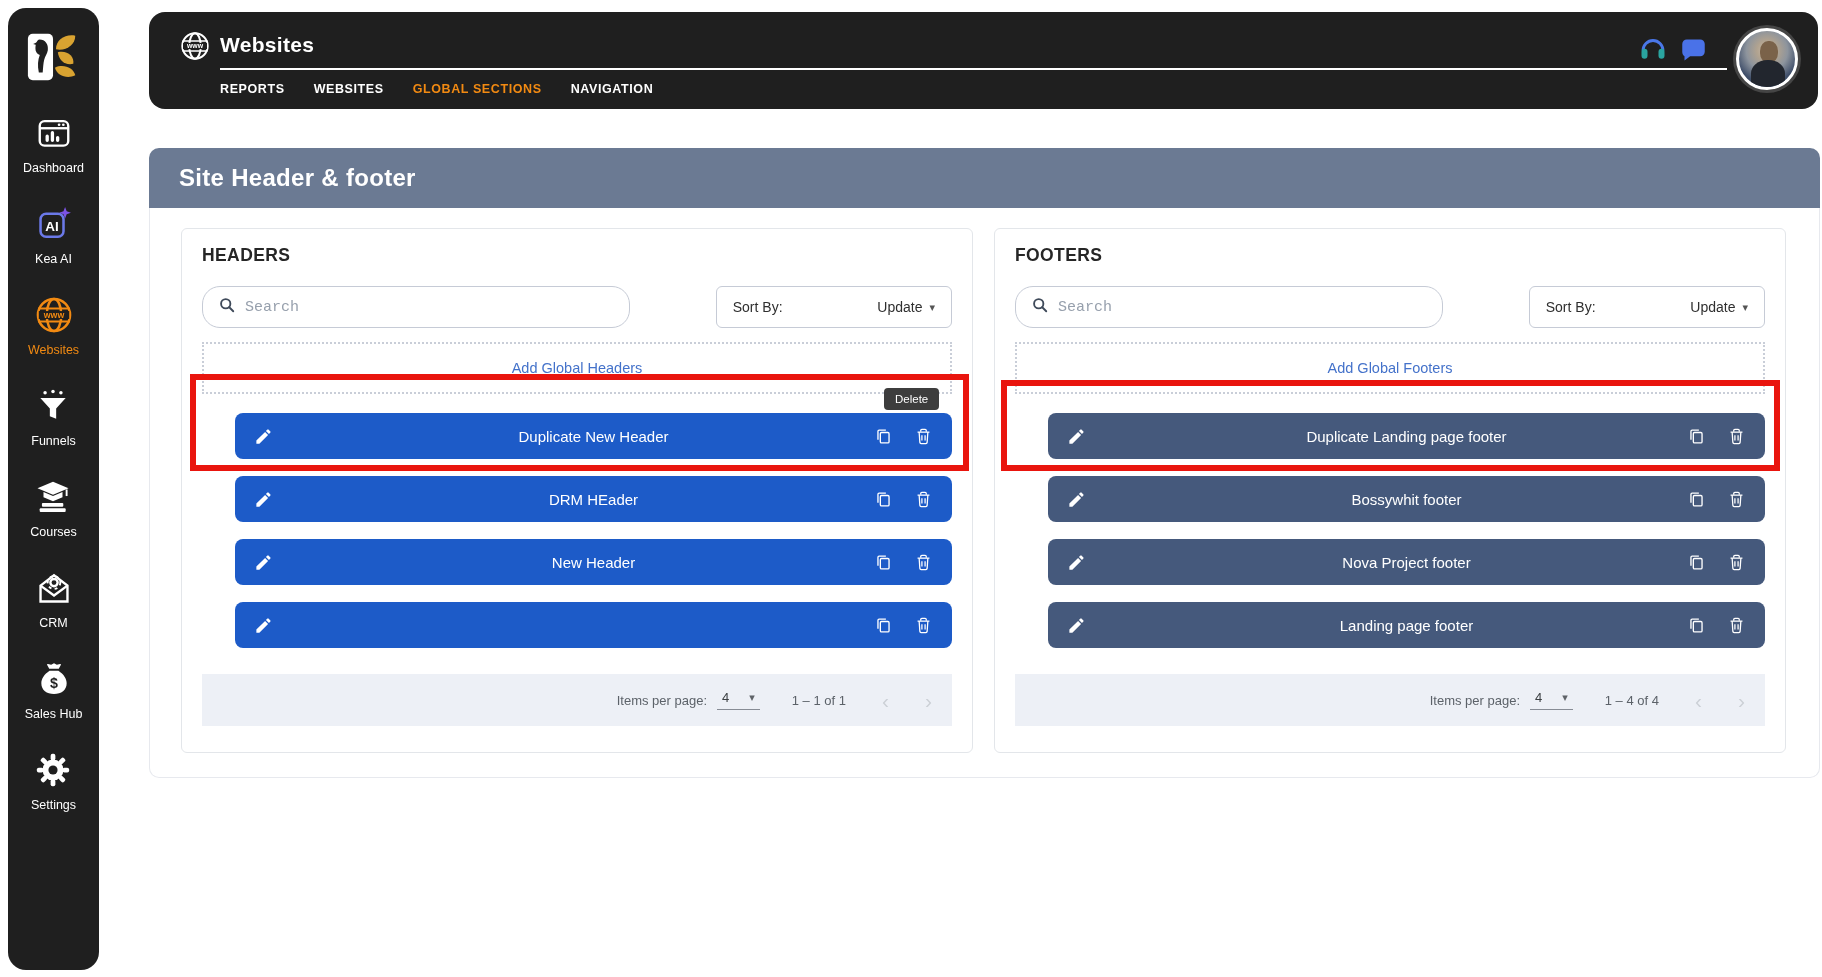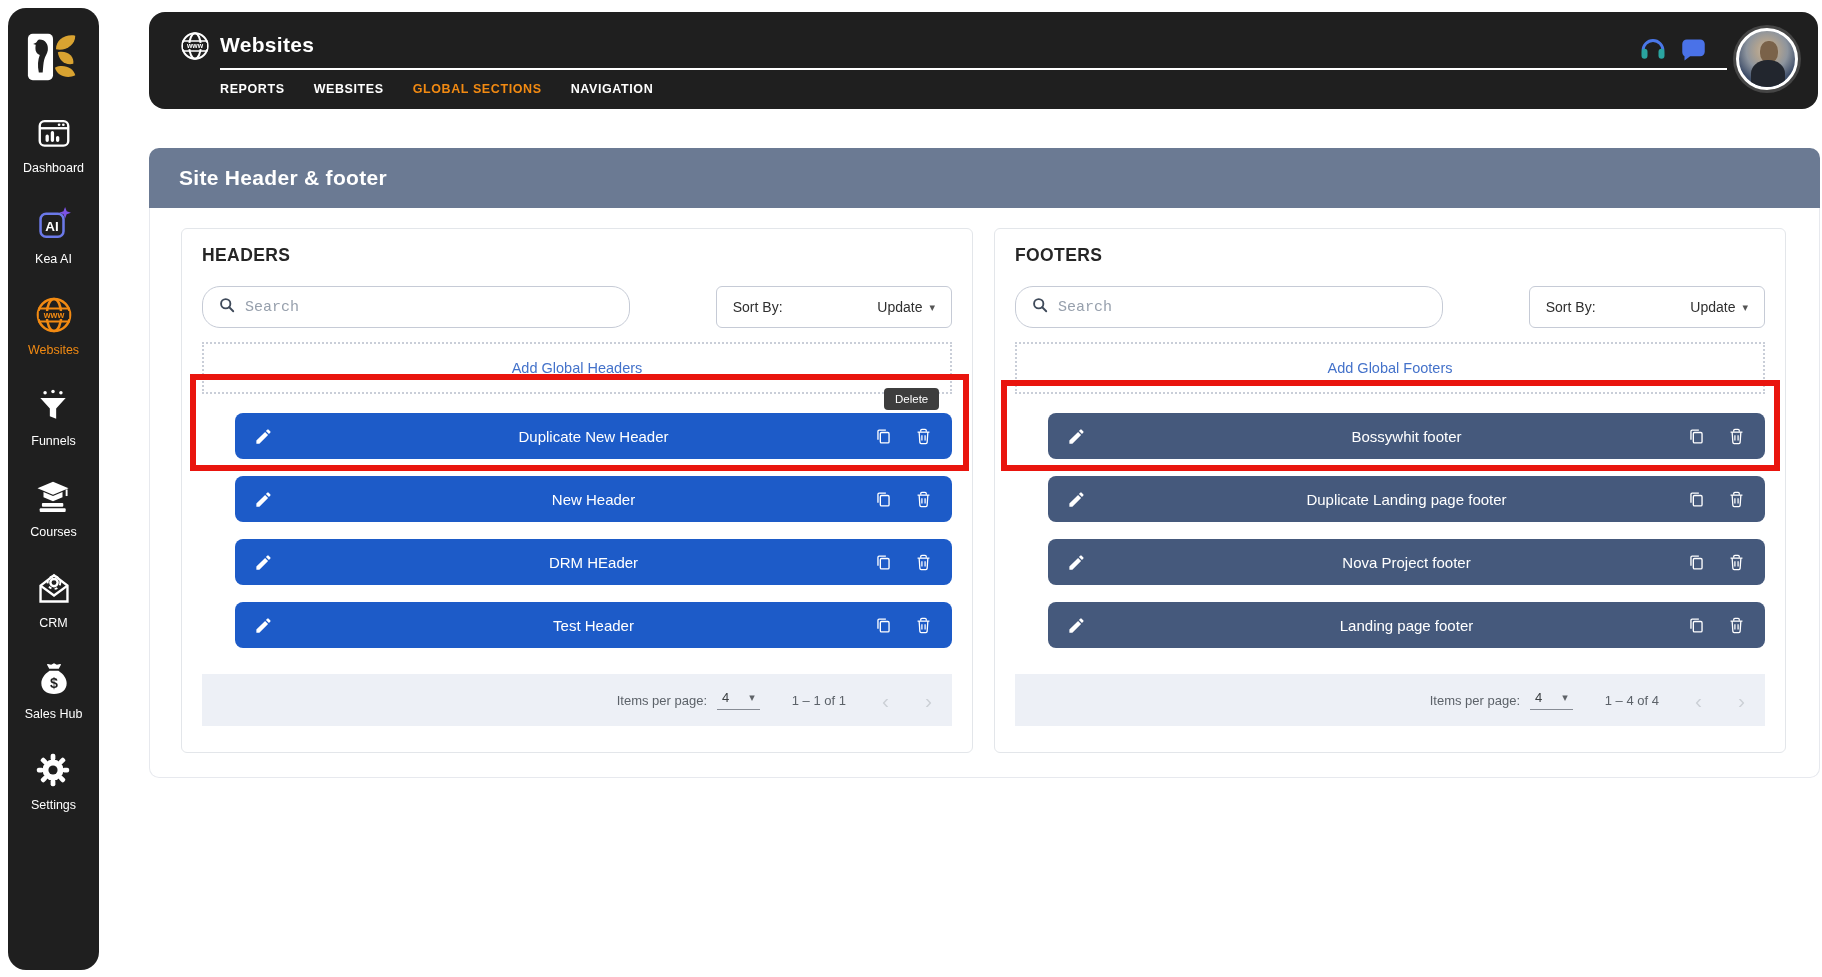--- a/index.html
+++ b/index.html
@@ -47,21 +47,21 @@
     box-shadow: 0 0 0 3px #454545;
   }
   .avatar::before { content:""; position:absolute; left: 21px; top: 10px; width: 18px; height: 22px; background: #7a6249; border-radius: 45%; }
   .avatar::after  { content:""; position:absolute; left: 12px; top: 29px; width: 34px; height: 28px; background: #22262e; border-radius: 48% 48% 0 0; }
 
   
   .main-card { position: absolute; left: 149px; top: 148px; width: 1671px; height: 630px; }
   .banner {
     height: 60px; background: #6b7a93; border-radius: 10px 10px 0 0;
     display: flex; align-items: center; padding-left: 30px;
-    color: #ffffff; font-size: 21px; font-weight: 700; letter-spacing: .3px;
+    color: #ffffff; font-size: 24px; font-weight: 700; letter-spacing: .3px;
   }
   .card-body {
     height: 570px; background: #fff;
     border: 1px solid #e7e9ee; border-top: none; border-radius: 0 0 10px 10px;
     padding: 20px 33px 24px 31px;
     display: flex; gap: 21px;
   }
 
   
   .panel { flex: 1; border: 1px solid #e3e6ea; border-radius: 6px; padding: 16px 20px 20px; background: #fff; }
@@ -331,59 +331,58 @@
           <span class="row-icon"><svg viewBox="0 0 24 24" fill="none" stroke="#fff" stroke-width="1.6">
                 <path d="M4.5 6.5h15"></path>
                 <path d="M8.5 6V4.5c0-.8.7-1.5 1.5-1.5h4c.8 0 1.5.7 1.5 1.5V6"></path>
                 <path d="M6.5 6.5l.9 13c.1.8.7 1.5 1.5 1.5h6.2c.8 0 1.4-.7 1.5-1.5l.9-13"></path>
                 <path d="M10 10.5v6.5M14 10.5v6.5"></path>
               </svg></span>
         </span>
       </div>
 
       <div class="item-row header-item">
+        <span class="item-label">DRM HEader</span>
+        <span class="row-icon"><svg viewBox="0 0 24 24" fill="#fff">
+              <path d="M3 17.2V21h3.8L17.8 10 14 6.2zM20.7 7.1c.4-.4.4-1 0-1.4l-2.4-2.4c-.4-.4-1-.4-1.4 0l-1.8 1.8 3.8 3.8z"></path>
+            </svg></span>
+        <span class="item-icons">
+          <span class="row-icon"><svg viewBox="0 0 24 24" fill="none" stroke="#fff" stroke-width="1.7">
+                <rect x="8" y="7" width="11" height="13" rx="1.5"></rect>
+                <path d="M5 16V5.5C5 4.7 5.7 4 6.5 4H15"></path>
+              </svg></span>
+          <span class="row-icon"><svg viewBox="0 0 24 24" fill="none" stroke="#fff" stroke-width="1.6">
+                <path d="M4.5 6.5h15"></path>
+                <path d="M8.5 6V4.5c0-.8.7-1.5 1.5-1.5h4c.8 0 1.5.7 1.5 1.5V6"></path>
+                <path d="M6.5 6.5l.9 13c.1.8.7 1.5 1.5 1.5h6.2c.8 0 1.4-.7 1.5-1.5l.9-13"></path>
+                <path d="M10 10.5v6.5M14 10.5v6.5"></path>
+              </svg></span>
+        </span>
+      </div>
+
+      <div class="item-row header-item">
         <span class="item-label">New Header</span>
         <span class="row-icon"><svg viewBox="0 0 24 24" fill="#fff">
               <path d="M3 17.2V21h3.8L17.8 10 14 6.2zM20.7 7.1c.4-.4.4-1 0-1.4l-2.4-2.4c-.4-.4-1-.4-1.4 0l-1.8 1.8 3.8 3.8z"></path>
             </svg></span>
         <span class="item-icons">
           <span class="row-icon"><svg viewBox="0 0 24 24" fill="none" stroke="#fff" stroke-width="1.7">
                 <rect x="8" y="7" width="11" height="13" rx="1.5"></rect>
                 <path d="M5 16V5.5C5 4.7 5.7 4 6.5 4H15"></path>
               </svg></span>
           <span class="row-icon"><svg viewBox="0 0 24 24" fill="none" stroke="#fff" stroke-width="1.6">
                 <path d="M4.5 6.5h15"></path>
                 <path d="M8.5 6V4.5c0-.8.7-1.5 1.5-1.5h4c.8 0 1.5.7 1.5 1.5V6"></path>
                 <path d="M6.5 6.5l.9 13c.1.8.7 1.5 1.5 1.5h6.2c.8 0 1.4-.7 1.5-1.5l.9-13"></path>
                 <path d="M10 10.5v6.5M14 10.5v6.5"></path>
               </svg></span>
         </span>
       </div>
 
       <div class="item-row header-item">
-        <span class="item-label">DRM HEader</span>
-        <span class="row-icon"><svg viewBox="0 0 24 24" fill="#fff">
-              <path d="M3 17.2V21h3.8L17.8 10 14 6.2zM20.7 7.1c.4-.4.4-1 0-1.4l-2.4-2.4c-.4-.4-1-.4-1.4 0l-1.8 1.8 3.8 3.8z"></path>
-            </svg></span>
-        <span class="item-icons">
-          <span class="row-icon"><svg viewBox="0 0 24 24" fill="none" stroke="#fff" stroke-width="1.7">
-                <rect x="8" y="7" width="11" height="13" rx="1.5"></rect>
-                <path d="M5 16V5.5C5 4.7 5.7 4 6.5 4H15"></path>
-              </svg></span>
-          <span class="row-icon"><svg viewBox="0 0 24 24" fill="none" stroke="#fff" stroke-width="1.6">
-                <path d="M4.5 6.5h15"></path>
-                <path d="M8.5 6V4.5c0-.8.7-1.5 1.5-1.5h4c.8 0 1.5.7 1.5 1.5V6"></path>
-                <path d="M6.5 6.5l.9 13c.1.8.7 1.5 1.5 1.5h6.2c.8 0 1.4-.7 1.5-1.5l.9-13"></path>
-                <path d="M10 10.5v6.5M14 10.5v6.5"></path>
-              </svg></span>
-        </span>
-      </div>
-
-      <div class="item-row header-item">
-        <span class="item-label">Test Header</span>
         <span class="row-icon"><svg viewBox="0 0 24 24" fill="#fff">
               <path d="M3 17.2V21h3.8L17.8 10 14 6.2zM20.7 7.1c.4-.4.4-1 0-1.4l-2.4-2.4c-.4-.4-1-.4-1.4 0l-1.8 1.8 3.8 3.8z"></path>
             </svg></span>
         <span class="item-icons">
           <span class="row-icon"><svg viewBox="0 0 24 24" fill="none" stroke="#fff" stroke-width="1.7">
                 <rect x="8" y="7" width="11" height="13" rx="1.5"></rect>
                 <path d="M5 16V5.5C5 4.7 5.7 4 6.5 4H15"></path>
               </svg></span>
           <span class="row-icon"><svg viewBox="0 0 24 24" fill="none" stroke="#fff" stroke-width="1.6">
                 <path d="M4.5 6.5h15"></path>
@@ -428,40 +427,40 @@
             <span class="caret">▾</span>
           </span>
         </div>
       </div>
 
       <div class="add-box">
         <span>Add Global Footers</span>
       </div>
 
       <div class="item-row footer-item">
+        <span class="item-label">Duplicate Landing page footer</span>
+        <span class="row-icon"><svg viewBox="0 0 24 24" fill="#fff">
+              <path d="M3 17.2V21h3.8L17.8 10 14 6.2zM20.7 7.1c.4-.4.4-1 0-1.4l-2.4-2.4c-.4-.4-1-.4-1.4 0l-1.8 1.8 3.8 3.8z"></path>
+            </svg></span>
+        <span class="item-icons">
+          <span class="row-icon"><svg viewBox="0 0 24 24" fill="none" stroke="#fff" stroke-width="1.7">
+                <rect x="8" y="7" width="11" height="13" rx="1.5"></rect>
+                <path d="M5 16V5.5C5 4.7 5.7 4 6.5 4H15"></path>
+              </svg></span>
+          <span class="row-icon"><svg viewBox="0 0 24 24" fill="none" stroke="#fff" stroke-width="1.6">
+                <path d="M4.5 6.5h15"></path>
+                <path d="M8.5 6V4.5c0-.8.7-1.5 1.5-1.5h4c.8 0 1.5.7 1.5 1.5V6"></path>
+                <path d="M6.5 6.5l.9 13c.1.8.7 1.5 1.5 1.5h6.2c.8 0 1.4-.7 1.5-1.5l.9-13"></path>
+                <path d="M10 10.5v6.5M14 10.5v6.5"></path>
+              </svg></span>
+        </span>
+      </div>
+
+      <div class="item-row footer-item">
         <span class="item-label">Bossywhit footer</span>
-        <span class="row-icon"><svg viewBox="0 0 24 24" fill="#fff">
-              <path d="M3 17.2V21h3.8L17.8 10 14 6.2zM20.7 7.1c.4-.4.4-1 0-1.4l-2.4-2.4c-.4-.4-1-.4-1.4 0l-1.8 1.8 3.8 3.8z"></path>
-            </svg></span>
-        <span class="item-icons">
-          <span class="row-icon"><svg viewBox="0 0 24 24" fill="none" stroke="#fff" stroke-width="1.7">
-                <rect x="8" y="7" width="11" height="13" rx="1.5"></rect>
-                <path d="M5 16V5.5C5 4.7 5.7 4 6.5 4H15"></path>
-              </svg></span>
-          <span class="row-icon"><svg viewBox="0 0 24 24" fill="none" stroke="#fff" stroke-width="1.6">
-                <path d="M4.5 6.5h15"></path>
-                <path d="M8.5 6V4.5c0-.8.7-1.5 1.5-1.5h4c.8 0 1.5.7 1.5 1.5V6"></path>
-                <path d="M6.5 6.5l.9 13c.1.8.7 1.5 1.5 1.5h6.2c.8 0 1.4-.7 1.5-1.5l.9-13"></path>
-                <path d="M10 10.5v6.5M14 10.5v6.5"></path>
-              </svg></span>
-        </span>
-      </div>
-
-      <div class="item-row footer-item">
-        <span class="item-label">Duplicate Landing page footer</span>
         <span class="row-icon"><svg viewBox="0 0 24 24" fill="#fff">
               <path d="M3 17.2V21h3.8L17.8 10 14 6.2zM20.7 7.1c.4-.4.4-1 0-1.4l-2.4-2.4c-.4-.4-1-.4-1.4 0l-1.8 1.8 3.8 3.8z"></path>
             </svg></span>
         <span class="item-icons">
           <span class="row-icon"><svg viewBox="0 0 24 24" fill="none" stroke="#fff" stroke-width="1.7">
                 <rect x="8" y="7" width="11" height="13" rx="1.5"></rect>
                 <path d="M5 16V5.5C5 4.7 5.7 4 6.5 4H15"></path>
               </svg></span>
           <span class="row-icon"><svg viewBox="0 0 24 24" fill="none" stroke="#fff" stroke-width="1.6">
                 <path d="M4.5 6.5h15"></path>

